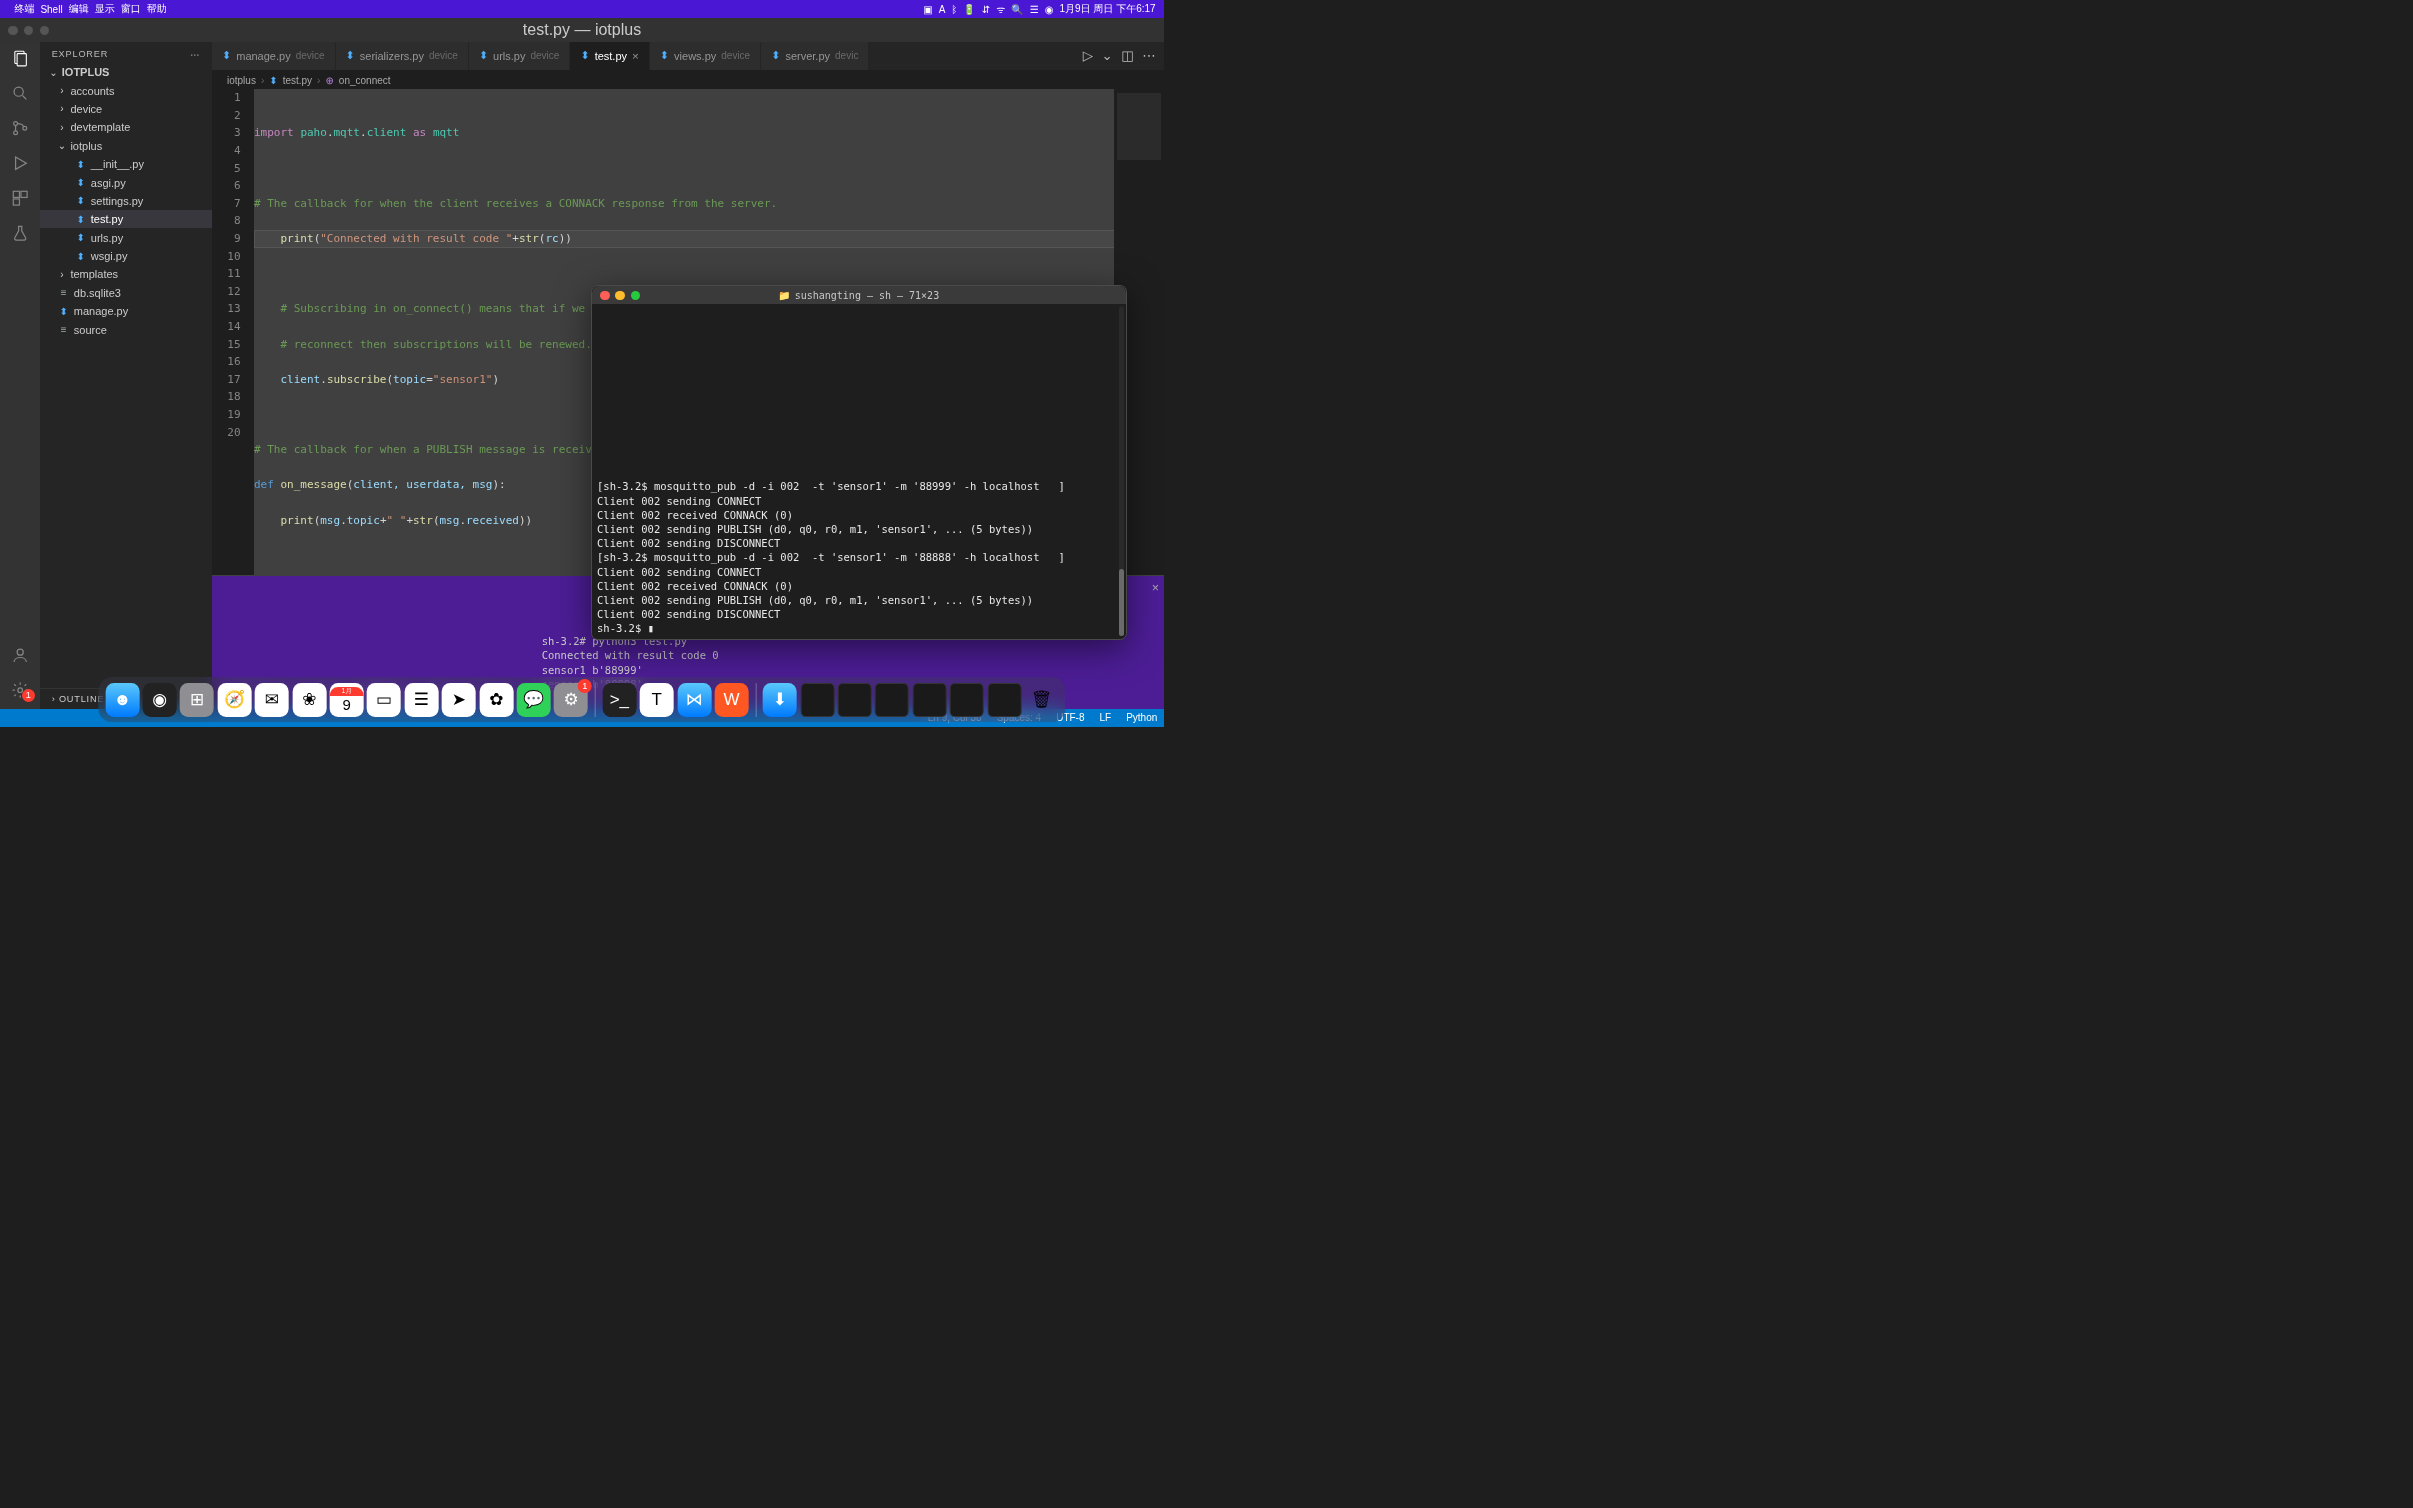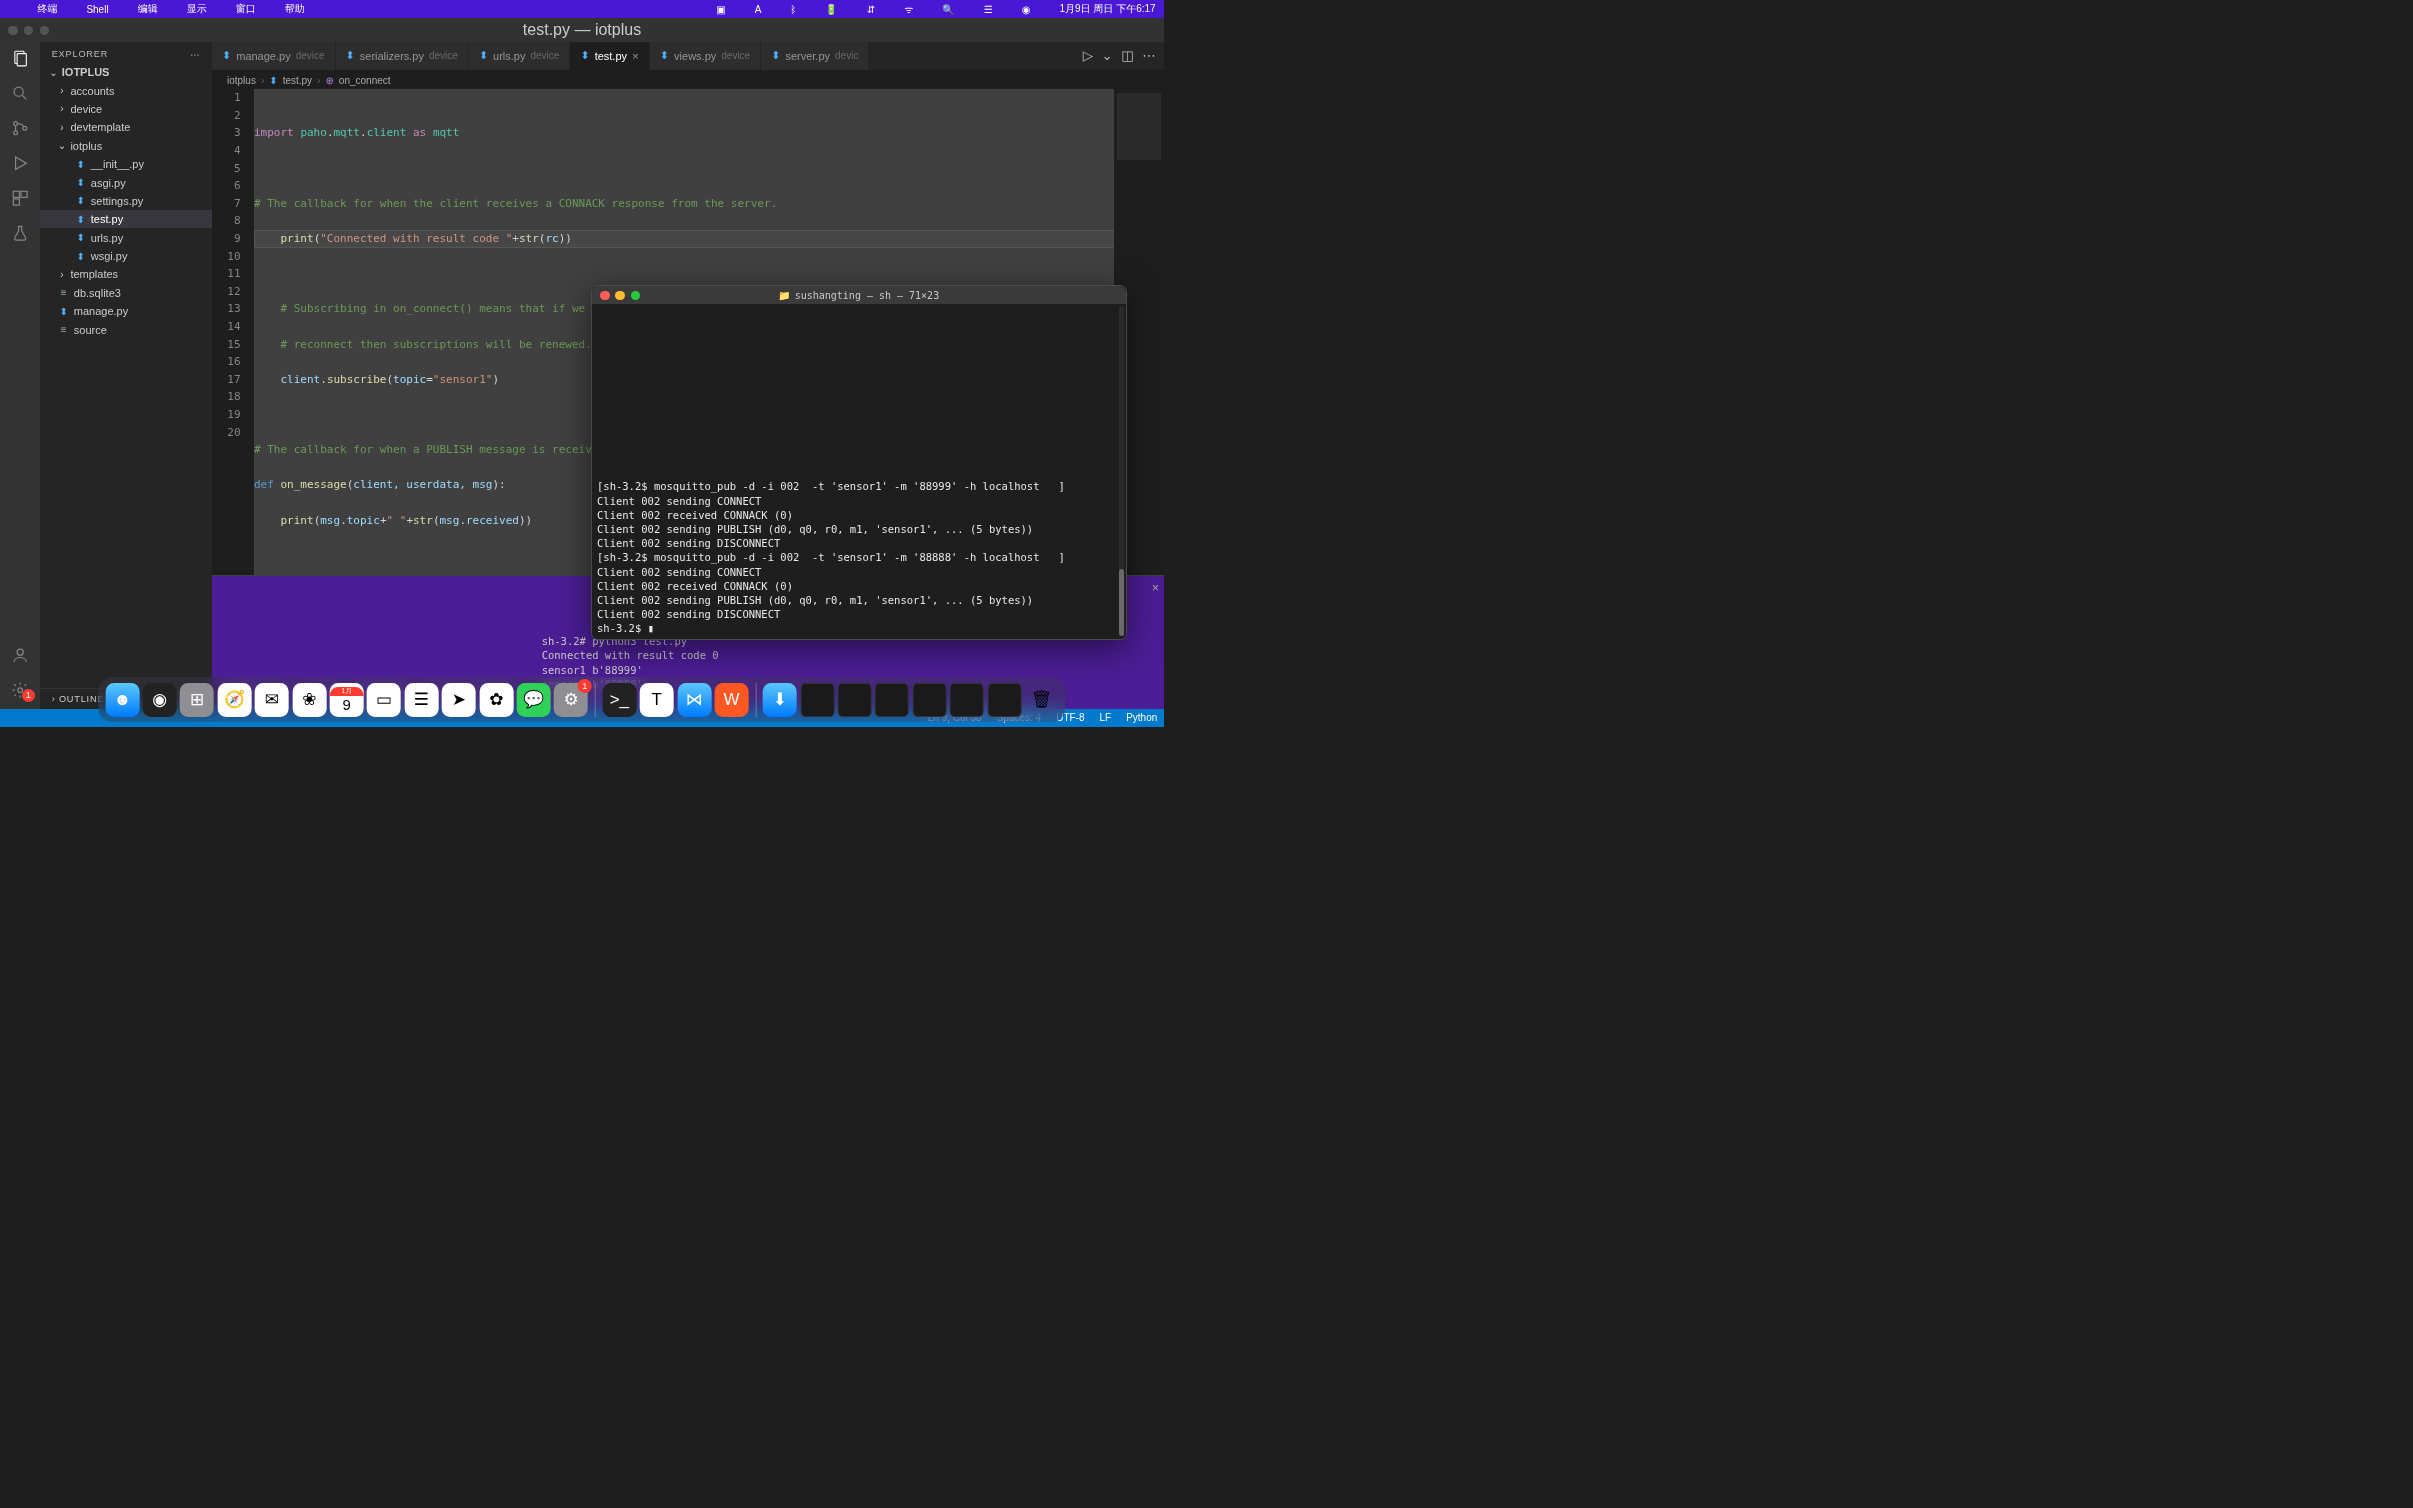--- a/index.html
+++ b/index.html
@@ -15,21 +15,21 @@
 .menubar {
   height: 18.4px;
   background: #4a17d4;
   display: flex;
   align-items: center;
   color: #fff;
   font-size: 10px;
   padding: 0 8.4px;
   justify-content: space-between;
 }
-.menubar-left, .menubar-right { display: flex; align-items: center; gap: 29px; }
+.menubar-left, .menubar-right { display: flex; align-items: center; gap: 6px; }
 .menubar-left .apple { font-size: 11.7px; }
 .menubar-right span { display: inline-flex; align-items: center; }
 
 .vscode {
   position: absolute;
   top: 18.4px; left: 0; right: 0; bottom: 0;
   display: flex;
   flex-direction: column;
   background: #1e1e1e;
 }

